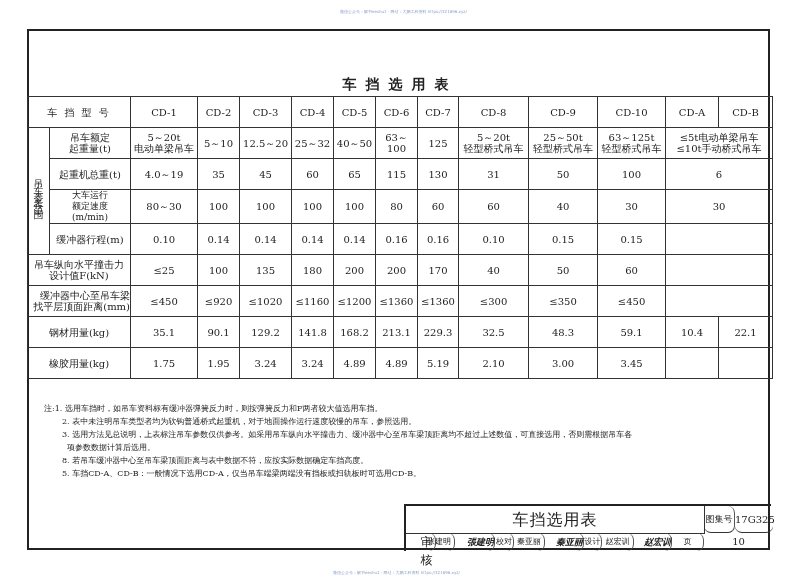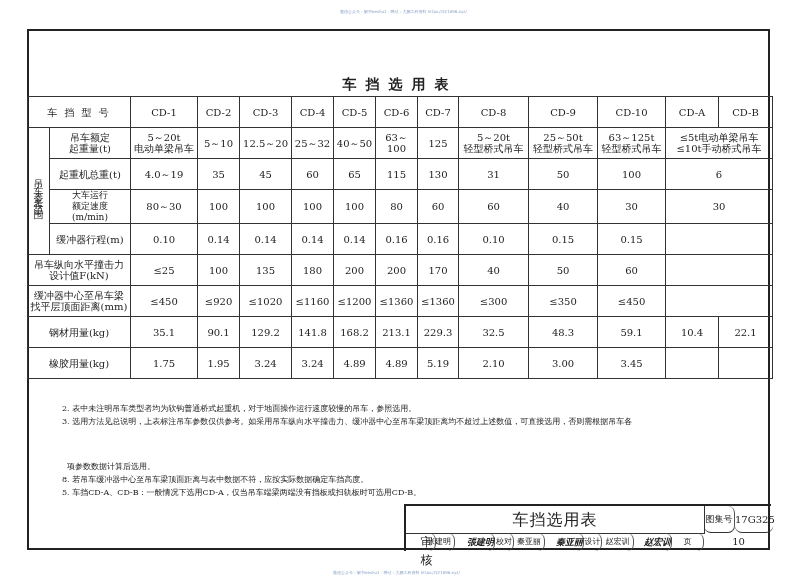--- a/index.html
+++ b/index.html
@@ -9,21 +9,21 @@
   .title{position:absolute;left:0;width:800px;top:76px;text-align:center;font-family:"DejaVu Sans",sans-serif;font-weight:bold;font-size:14px;letter-spacing:9px;color:#222;}
   table.main{position:absolute;left:27px;top:96px;width:745px;border-collapse:collapse;table-layout:fixed;font-size:10px;}
   table.main td{border:1px solid #333;text-align:center;vertical-align:middle;padding:0;line-height:11px;overflow:hidden;}
   table.main tr{height:31px;}
   table.main tr.hdr{height:31px;}
   .vert{writing-mode:vertical-rl;text-orientation:upright;letter-spacing:6px;font-size:10px;}
   .small{font-size:9px;line-height:9px;}
   .notes{position:absolute;left:44px;top:402px;width:720px;font-size:8px;line-height:13px;color:#222;}
   .notes div{white-space:nowrap;}
   .notes .ind{padding-left:18px;}
-  .notes .ind2{padding-left:23px;margin-top:32px;}
+  .notes .ind2{padding-left:23px;}
   .tb{position:absolute;left:404px;top:504px;width:367px;height:47px;border-left:2px solid #222;border-top:2px solid #222;box-sizing:border-box;}
   .tb-title{position:absolute;left:0;top:0;width:298px;height:27px;border-right:1px solid #333;border-bottom:1px solid #333;font-family:"DejaVu Sans",sans-serif;font-size:16px;text-align:center;line-height:27px;letter-spacing:1px;}
   .tb-cell{position:absolute;font-size:9px;text-align:center;border-right:1px solid #555;box-sizing:border-box;border-radius:7px;}
   .sig{font-family:"DejaVu Serif",serif;font-style:italic;font-weight:bold;font-size:9px;text-align:right;}
 </style>
 </head>
 <body>
 
 <div class="wm" style="left:340px;top:9px;">微信公众号：解书eeshu1 · 网站：大鹏工程资料 https://321696.xyz/</div>
 
@@ -129,21 +129,21 @@
     <td>180</td>
     <td>200</td>
     <td>200</td>
     <td>170</td>
     <td>40</td>
     <td>50</td>
     <td>60</td>
     <td colspan="2"></td>
   </tr>
   <tr>
-    <td colspan="2" class="ml" style="text-align:center;">缓冲器中心至吊车梁<br>找平层顶面距离(mm)</td>
+    <td colspan="2" class="ml" style="text-align:right;">缓冲器中心至吊车梁<br>找平层顶面距离(mm)</td>
     <td>≤450</td>
     <td>≤920</td>
     <td>≤1020</td>
     <td>≤1160</td>
     <td>≤1200</td>
     <td>≤1360</td>
     <td>≤1360</td>
     <td>≤300</td>
     <td>≤350</td>
     <td>≤450</td>
@@ -176,20 +176,21 @@
     <td>2.10</td>
     <td>3.00</td>
     <td>3.45</td>
     <td></td>
     <td></td>
   </tr>
 </tbody>
   </table>
 
 <div class="notes">
+  <div><span>注:</span><span>1. 选用车挡时，如吊车资料标有缓冲器弹簧反力时，则按弹簧反力和F两者较大值选用车挡。</span></div>
   <div class="ind">2. 表中未注明吊车类型者均为软钩普通桥式起重机，对于地面操作运行速度较慢的吊车，参照选用。</div>
   <div class="ind">3. 选用方法见总说明，上表标注吊车参数仅供参考。如采用吊车纵向水平撞击力、缓冲器中心至吊车梁顶距离均不超过上述数值，可直接选用，否则需根据吊车各</div>
   <div class="ind2">项参数数据计算后选用。</div>
   <div class="ind">8. 若吊车缓冲器中心至吊车梁顶面距离与表中数据不符，应按实际数据确定车挡高度。</div>
   <div class="ind">5. 车挡CD-A、CD-B：一般情况下选用CD-A，仅当吊车端梁两端没有挡板或扫轨板时可选用CD-B。</div>
 </div>
 
 <div class="tb">
   <div class="tb-title">车挡选用表</div>
   <div class="tb-cell" style="left:298px;top:0;width:31px;height:27px;line-height:27px;border-bottom:1px solid #333;">图集号</div>

